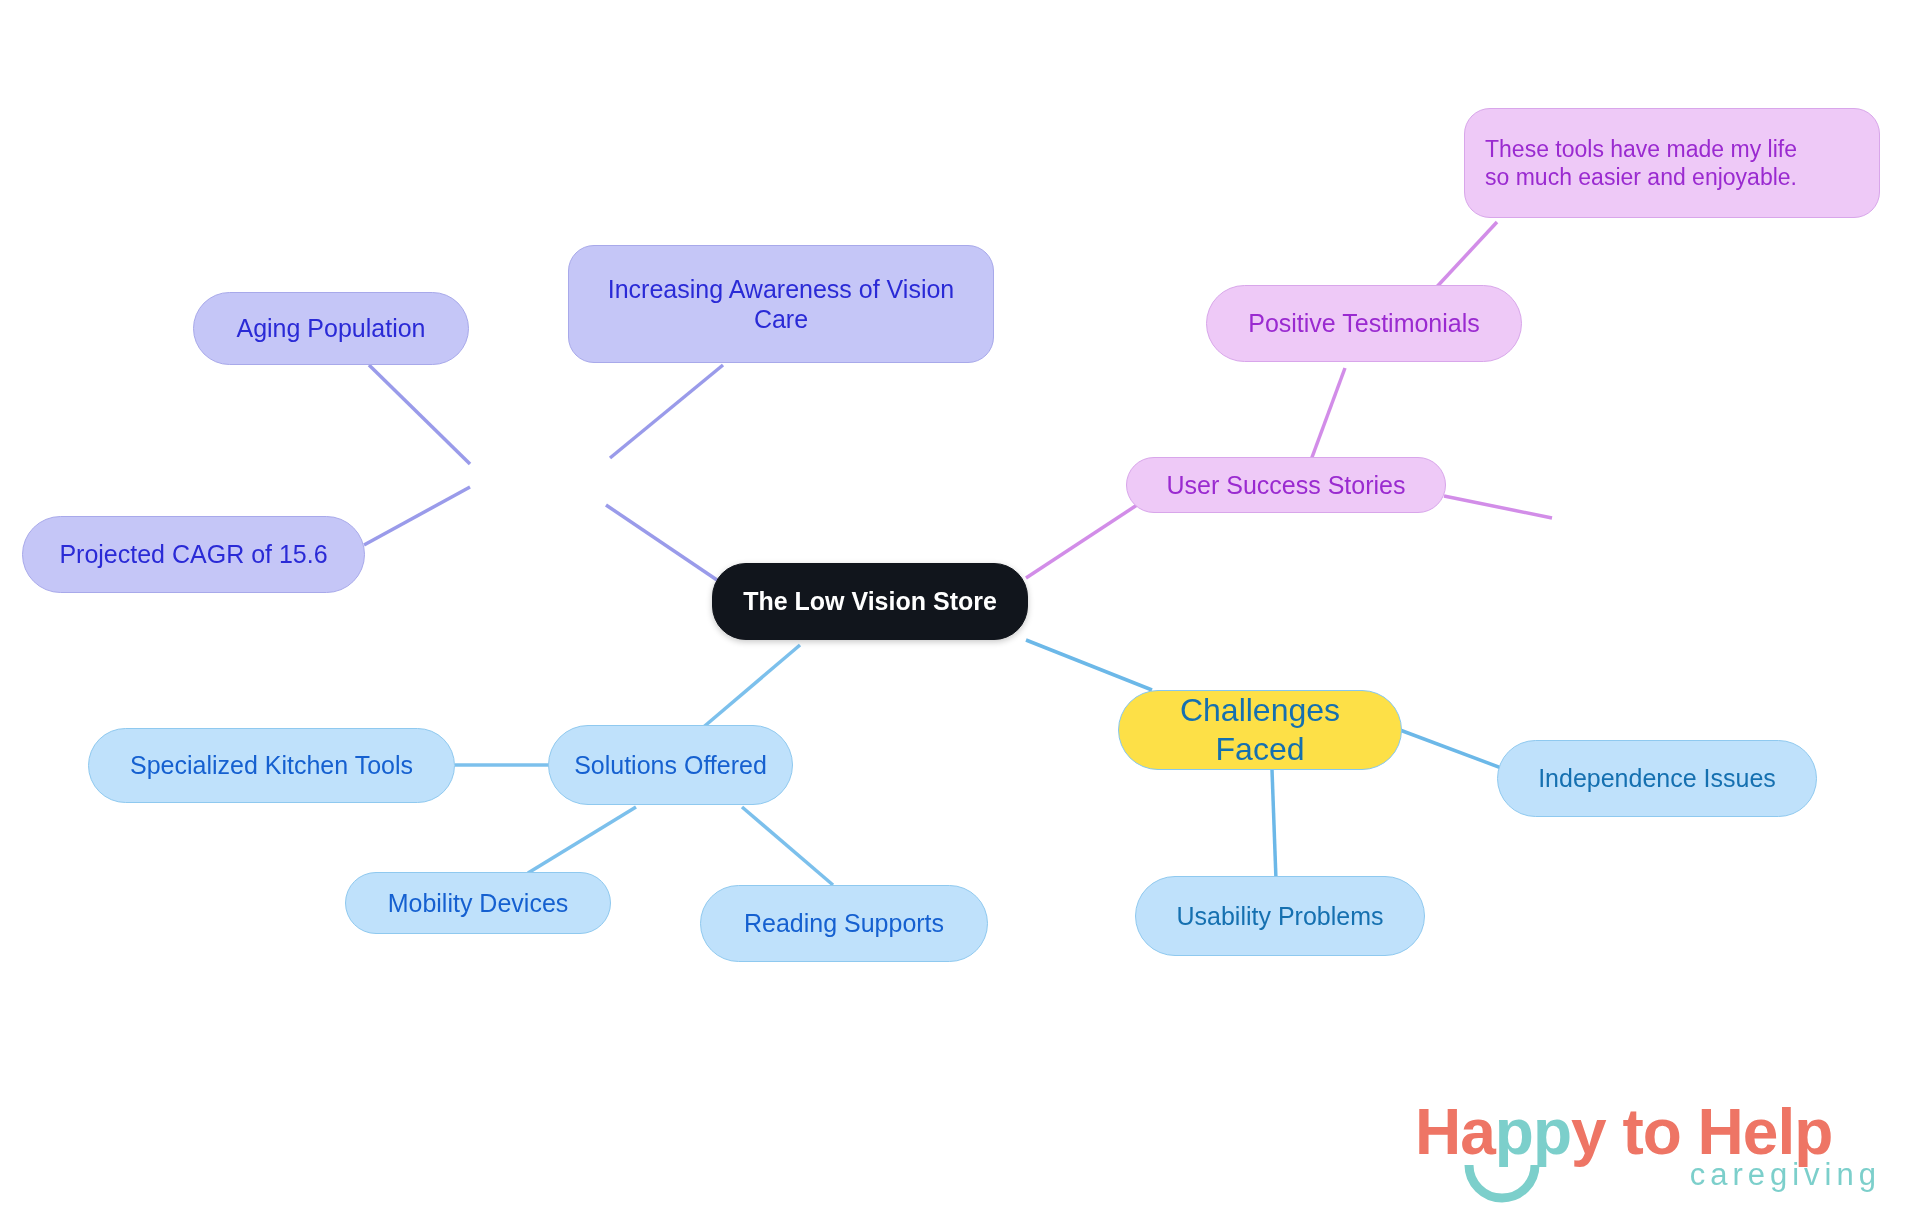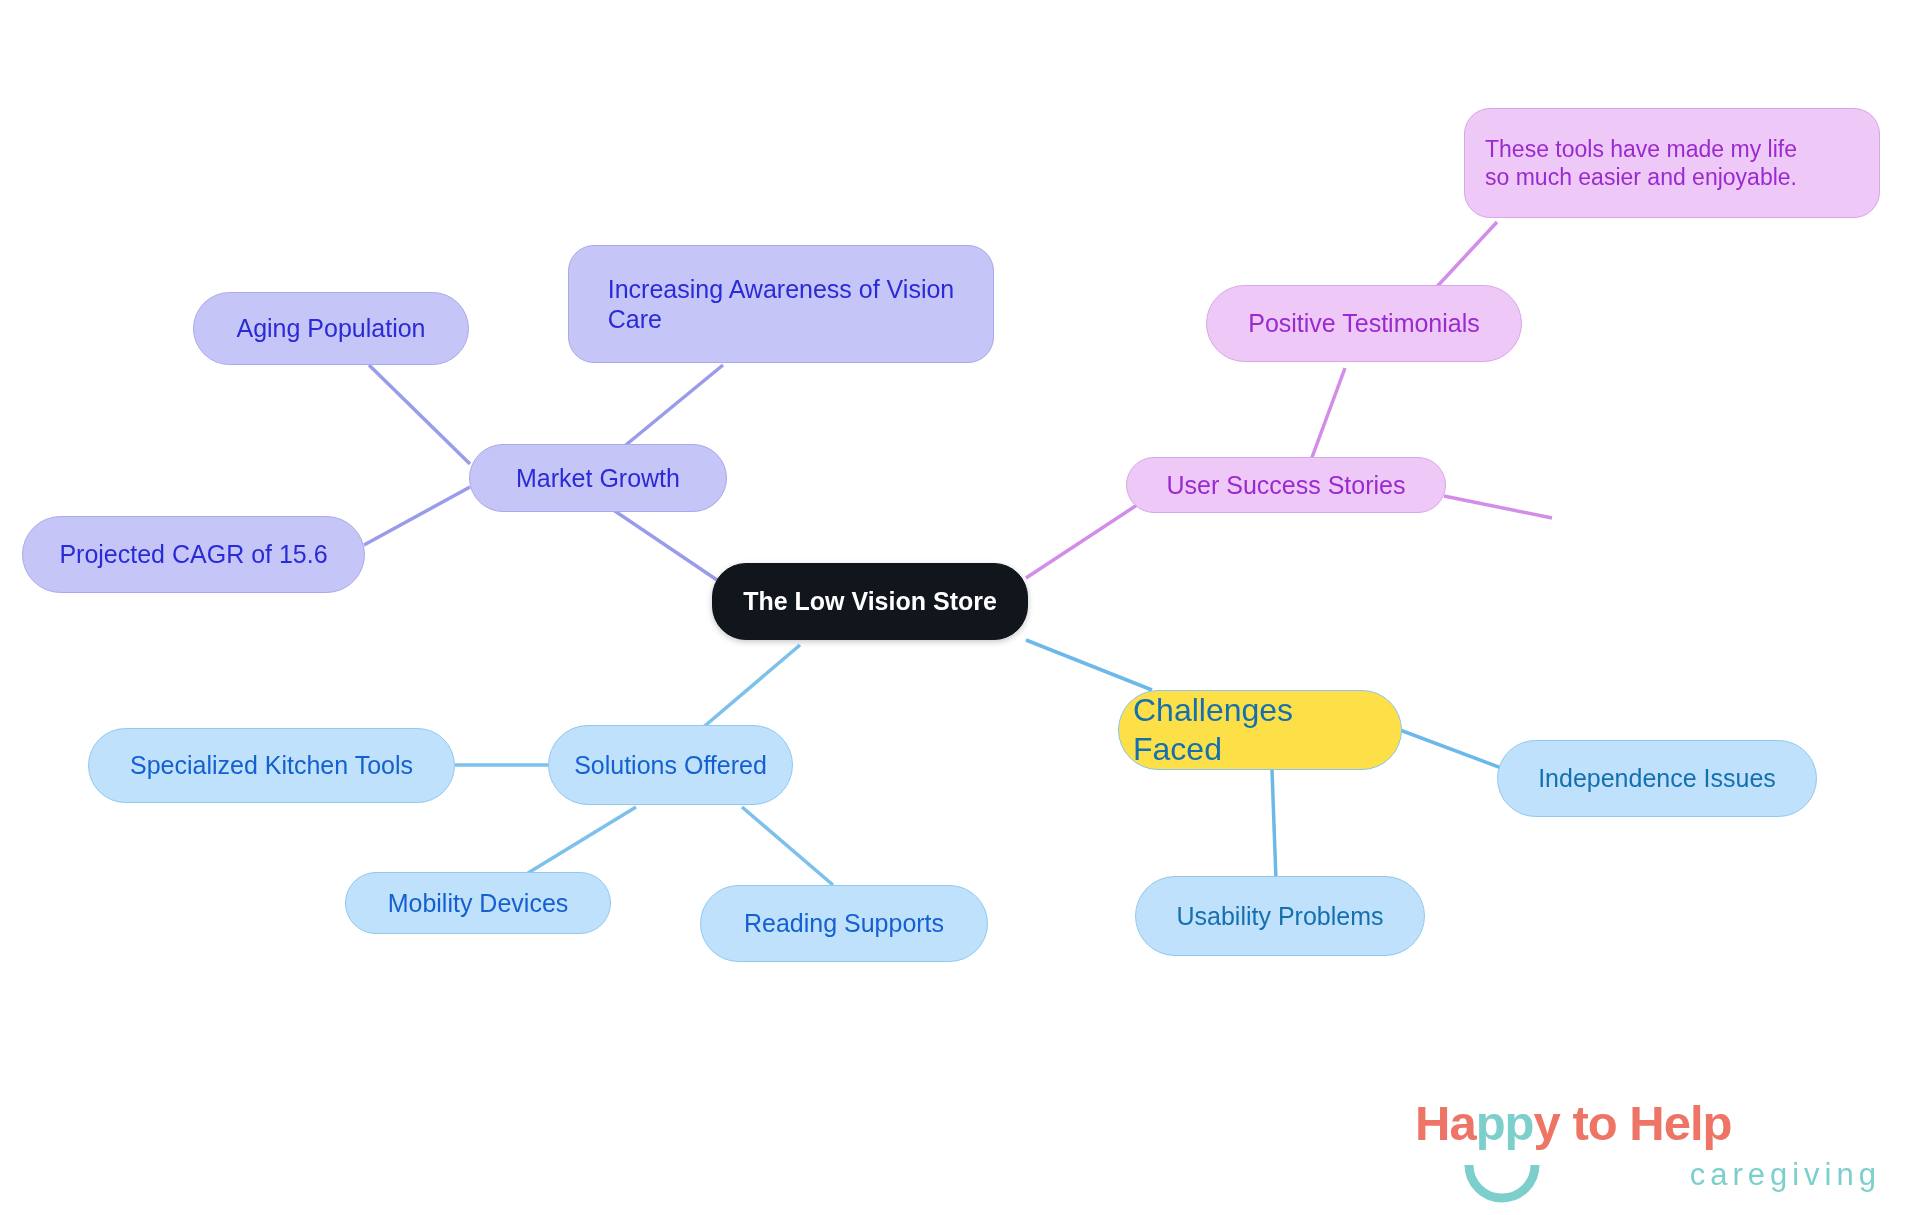--- a/index.html
+++ b/index.html
@@ -27,20 +27,21 @@
     width: 1920px;
     height: 1215px;
     pointer-events: none;
   }
   .node {
     position: absolute;
     box-sizing: border-box;
     display: flex;
     align-items: center;
     justify-content: center;
+    text-align: center;
     border-radius: 999px;
     border-style: solid;
     border-width: 1.5px;
     line-height: 1.22;
     white-space: pre-line;
     padding: 6px 14px;
   }
   .node.root {
     background: #11151c;
     border-color: #11151c;
@@ -106,21 +107,21 @@
     left: 1415px;
     top: 1095px;
     width: 470px;
     height: 105px;
     user-select: none;
   }
   .logo-main {
     position: absolute;
     left: 0;
     top: 0;
-    font-size: 49px;
+    font-size: 64px;
     font-weight: bold;
     letter-spacing: -1px;
     white-space: nowrap;
   }
   .logo-sub {
     position: absolute;
     right: 4px;
     top: 62px;
     font-size: 31px;
     letter-spacing: 5px;
@@ -149,21 +150,20 @@
     <path d="M 1272 770 L 1276 880" stroke="#6cb8e8" stroke-width="3.5" fill="none"></path>
 
     <path d="M 800 645 L 700 730" stroke="#7cc0ec" stroke-width="3.5" fill="none"></path>
     <path d="M 585 765 L 455 765" stroke="#7cc0ec" stroke-width="3.5" fill="none"></path>
     <path d="M 636 807 L 528 873" stroke="#7cc0ec" stroke-width="3.5" fill="none"></path>
     <path d="M 742 807 L 833 885" stroke="#7cc0ec" stroke-width="3.5" fill="none"></path>
   </svg>
 
   <div class="node root" style="left:712px; top:563px; width:316px; height:77px;font-weight:bold;">The Low Vision Store</div>
 
-  <div class="node purple-branch" style="left:469px; top:444px; width:258px; height:68px;">Market Growth</div>
 
   <div class="node purple-leaf" style="left:193px; top:292px; width:276px; height:73px;">Aging Population</div>
 
   <div class="node purple-leaf wrap2" style="left:568px; top:245px; width:426px; height:118px;">Increasing Awareness of Vision
 Care</div>
 
   <div class="node purple-leaf" style="left:22px; top:516px; width:343px; height:77px;">Projected CAGR of 15.6</div>
 
   <div class="node pink-branch" style="left:1126px; top:457px; width:320px; height:56px;">User Success Stories</div>
 

